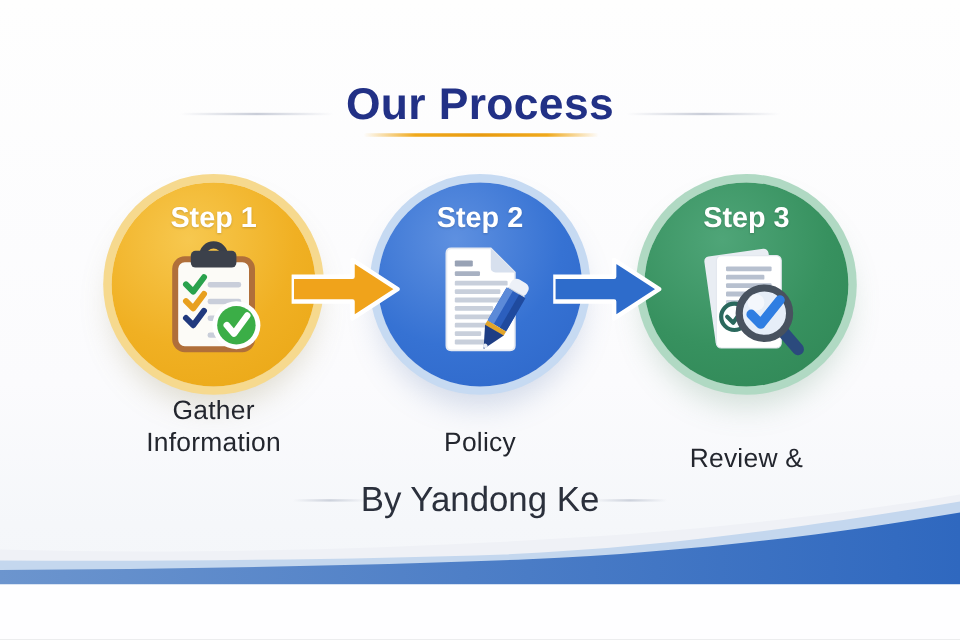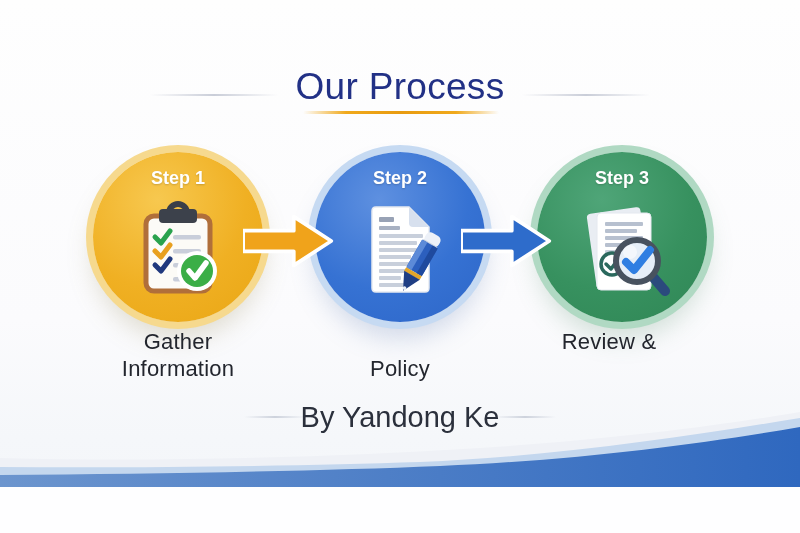--- a/index.html
+++ b/index.html
@@ -4,51 +4,51 @@
 <style>
   html,body{margin:0;padding:0;background:#e8e8e8;}
   .canvas{
     position:relative;width:800px;height:533px;overflow:hidden;
     background:linear-gradient(180deg,#FEFEFE 0%,#FBFBFD 60%,#F5F7FA 82%,#F3F5F9 100%);
     font-family:"Liberation Sans",sans-serif;
   }
   
   .title{
     position:absolute;top:66px;left:0;width:800px;text-align:center;
-    font-size:37px;font-weight:400;color:#223186;letter-spacing:.3px;
+    font-size:37px;font-weight:700;color:#223186;letter-spacing:.3px;
   }
   .title-line{position:absolute;top:94px;height:2px;width:128px;
     background:linear-gradient(90deg,rgba(190,196,210,0),#C9CDD8,rgba(190,196,210,0));}
   .title-line.left{left:150px;}
   .title-line.right{left:522px;}
   .title-underline{
     position:absolute;top:111px;left:303px;width:196px;height:3px;border-radius:2px;
     background:linear-gradient(90deg,rgba(240,169,28,0) 0%,#F0A91C 22%,#E89B10 50%,#F0A91C 78%,rgba(240,169,28,0) 100%);
   }
   
   .circle{position:absolute;top:152px;width:170px;height:170px;border-radius:50%;}
   .circle.c1{left:93px;background:radial-gradient(circle at 38% 28%,#F7C84F 0%,#F0B023 55%,#E9A614 100%);
     box-shadow:0 0 0 7px #F6D98E,0 16px 26px rgba(150,140,90,.28);}
   .circle.c2{left:315px;background:radial-gradient(circle at 38% 28%,#5E90E0 0%,#3672D3 55%,#2D66C8 100%);
     box-shadow:0 0 0 7px #C6DAF2,0 16px 26px rgba(100,130,180,.28);}
   .circle.c3{left:537px;background:radial-gradient(circle at 38% 28%,#4FA578 0%,#37915F 55%,#2F8655 100%);
     box-shadow:0 0 0 7px #B0D9C3,0 16px 26px rgba(100,150,120,.28);}
   .badge{position:absolute;top:16px;left:0;width:100%;text-align:center;
-    font-size:18px;font-weight:700;color:#FFFFFF;text-shadow:0 1px 2px rgba(0,0,0,.18);}
+    font-size:24px;font-weight:700;color:#FFFFFF;text-shadow:0 1px 2px rgba(0,0,0,.18);}
   .icon{position:absolute;top:48px;left:35px;width:100px;height:100px;}
   
   .arrow{position:absolute;top:211px;width:94px;height:60px;z-index:5;}
   .arrow.a1{left:243px;}
   .arrow.a2{left:461px;}
   
   .step-label{position:absolute;top:328px;width:220px;text-align:center;
     font-size:22px;font-weight:400;color:#23262E;line-height:27px;letter-spacing:.2px;}
   .step-label.l1{left:68px;}
   .step-label.l2{left:290px;}
-  .step-label.l3{left:499px;}
+  .step-label.l3{left:512px;margin-top:40px;}
   
   .byline{position:absolute;top:401px;left:0;width:800px;text-align:center;
     font-size:29px;font-weight:400;color:#2B303C;}
   .byline-line{position:absolute;top:416px;height:1.5px;width:62px;
     background:linear-gradient(90deg,rgba(200,205,216,0),#CDD2DC,rgba(200,205,216,0));}
   .byline-line.left{left:244px;}
   .byline-line.right{left:494px;}
   
   .wave{position:absolute;left:0;top:400px;width:800px;height:133px;}
 </style>

